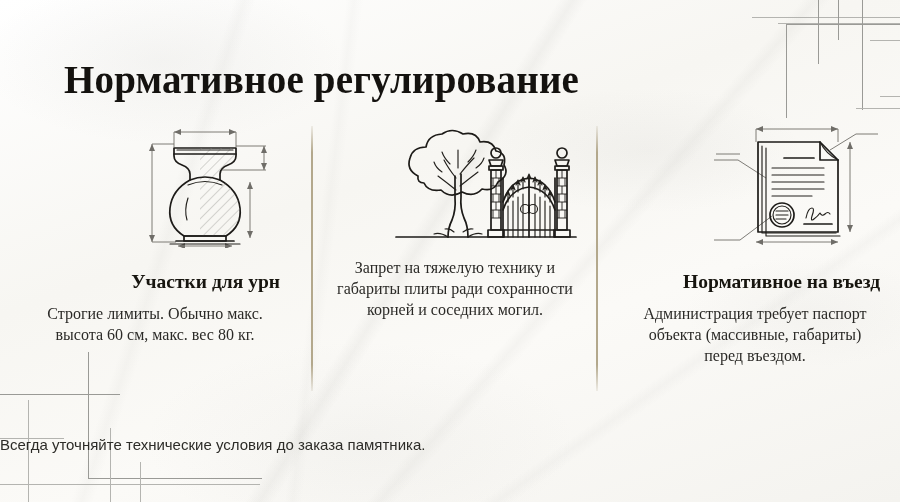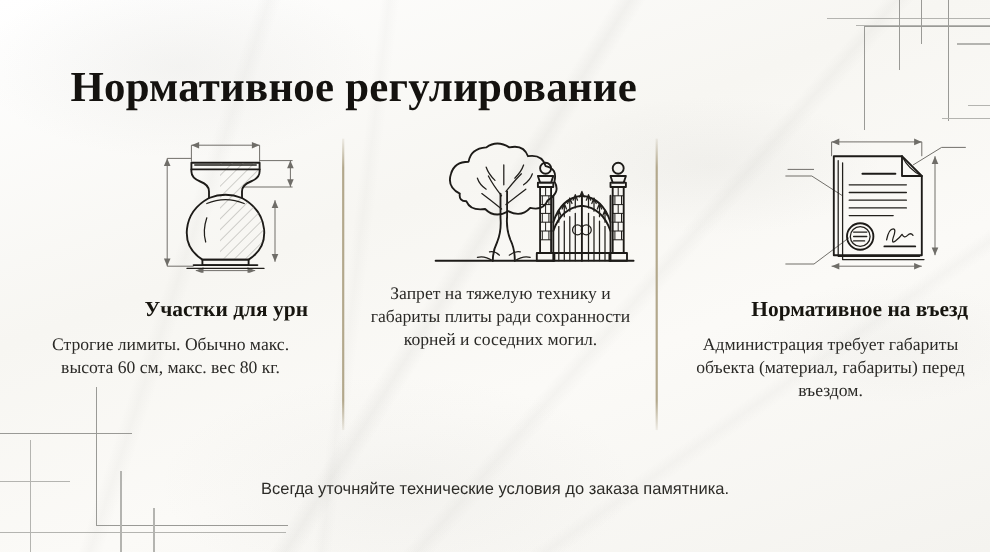--- a/index.html
+++ b/index.html
@@ -107,21 +107,20 @@
   }
   .divider.d1 { left: 311px; }
   .divider.d2 { left: 596px; }
 
   
   .footer {
     position: absolute;
     left: 0;
     top: 434px;
     width: 900px;
-    text-align: center;
     font-family: "Liberation Sans", sans-serif;
     font-size: 15px;
     line-height: 22px;
     color: #2d2c28;
   }
 
   
   svg.ill { display: block; }
   .ink      { fill: none; stroke: #1d1b18; stroke-width: 1.7; stroke-linecap: round; stroke-linejoin: round; }
   .ink-thin { fill: none; stroke: #22201c; stroke-width: 1.15; stroke-linecap: round; stroke-linejoin: round; }
@@ -393,20 +392,20 @@
           <circle cx="72" cy="95" r="9" class="ink-thin"></circle>
           <line x1="66" y1="91" x2="78" y2="91" class="ink-thin"></line>
           <line x1="66" y1="95" x2="78" y2="95" class="ink-thin"></line>
           <line x1="66" y1="99" x2="76" y2="99" class="ink-thin"></line>
 
           <path class="ink-thin" d="M96 98 Q98 88 102 88 Q105 88 102 96 Q100 102 104 99 Q108 96 110 93 Q112 97 115 94 Q118 91 120 94"></path>
           <line x1="94" y1="104" x2="122" y2="104" class="ink"></line>
         </svg>
       </div>
       <div class="col-title">Нормативное на въезд</div>
-      <p class="col-body">Администрация требует габариты объекта (материал, габариты) перед въездом.</p>
+      <p class="col-body">Администрация требует паспорт объекта (массивные, габариты) перед въездом.</p>
     </div>
 
   </div>
 
   <div class="footer">Всегда уточняйте технические условия до заказа памятника.</div>
 
 </div>
 
 </body></html>

